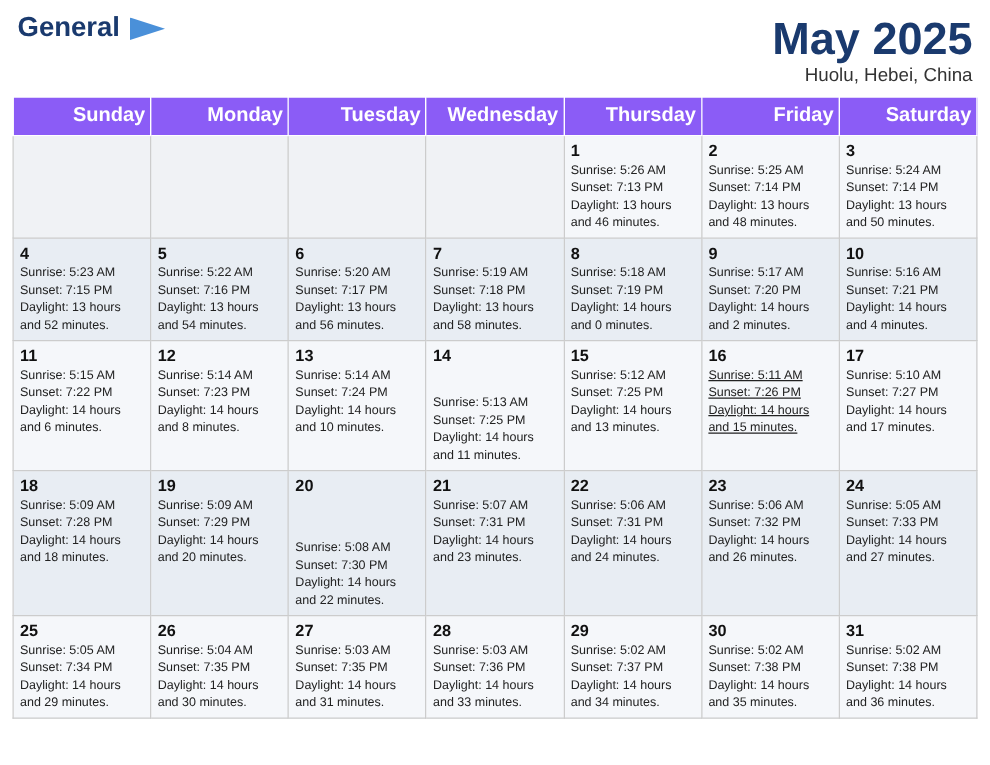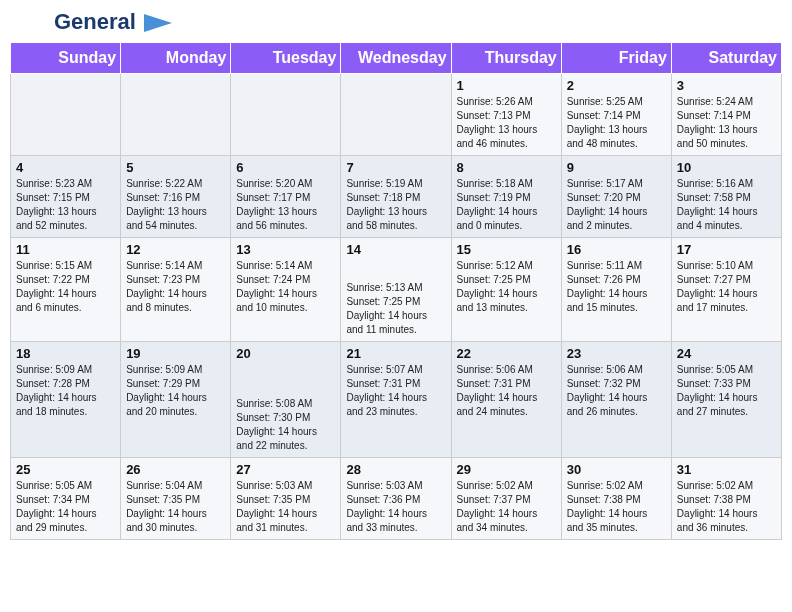--- a/index.html
+++ b/index.html
@@ -78,29 +78,33 @@
     .empty-cell {
       background: #f0f2f5 !important;
     }
   </style>
 </head>
 <body>
 
 <div class="header">
   <div class="logo">
     <div>
-      <div style="display:flex;margin-left:40px;">
+      <div style="display:flex;">
         <div style="font-size:22px;font-weight:bold;color:#1a3a6e;line-height:1.1;">
           <span style="color:#1a3a6e;">General</span>
           <svg width="28" height="18" viewBox="0 0 28 18" style="vertical-align:middle;margin-left:2px;" xmlns="http://www.w3.org/2000/svg">
             <polygon points="0,0 28,9 0,18" fill="#4a90d9"></polygon>
           </svg>
         </div>
       </div>
     </div>
+  </div>
+  <div class="title-block">
+    <div class="month-title">May 2025</div>
+    <div class="location">Huolu, Hebei, China</div>
   </div>
 </div>
 
 <table>
   <thead>
     <tr>
     <th>Sunday</th>
         <th>Monday</th>
         <th>Tuesday</th>
         <th>Wednesday</th>
@@ -176,21 +180,21 @@
         <td>
           <span class="day-num">9</span>
           <div class="day-info" style="white-space: pre-line;">Sunrise: 5:17 AM
 Sunset: 7:20 PM
 Daylight: 14 hours
 and 2 minutes.</div>
         </td>
         <td>
           <span class="day-num">10</span>
           <div class="day-info" style="white-space: pre-line;">Sunrise: 5:16 AM
-Sunset: 7:58 PM
+Sunset: 7:21 PM
 Daylight: 14 hours
 and 4 minutes.</div>
         </td>
       </tr>
       <tr>
         <td>
           <span class="day-num">11</span>
           <div class="day-info" style="white-space: pre-line;">Sunrise: 5:15 AM
 Sunset: 7:22 PM
 Daylight: 14 hours
@@ -219,21 +223,21 @@
         </td>
         <td>
           <span class="day-num">15</span>
           <div class="day-info" style="white-space: pre-line;">Sunrise: 5:12 AM
 Sunset: 7:25 PM
 Daylight: 14 hours
 and 13 minutes.</div>
         </td>
         <td>
           <span class="day-num">16</span>
-          <div class="day-info" style="white-space: pre-line;">Sunrise: 5:11 AM
+          <div class="day-info" style="white-space: pre-line; text-decoration: underline;">Sunrise: 5:11 AM
 Sunset: 7:26 PM
 Daylight: 14 hours
 and 15 minutes.</div>
         </td>
         <td>
           <span class="day-num">17</span>
           <div class="day-info" style="white-space: pre-line;">Sunrise: 5:10 AM
 Sunset: 7:27 PM
 Daylight: 14 hours
 and 17 minutes.</div>

